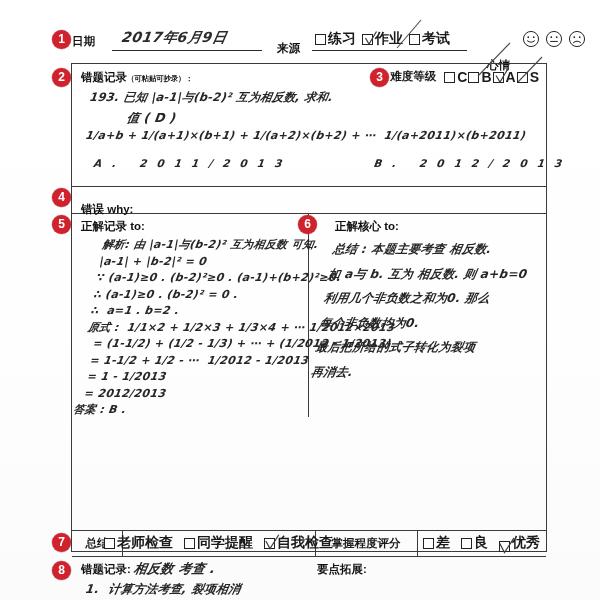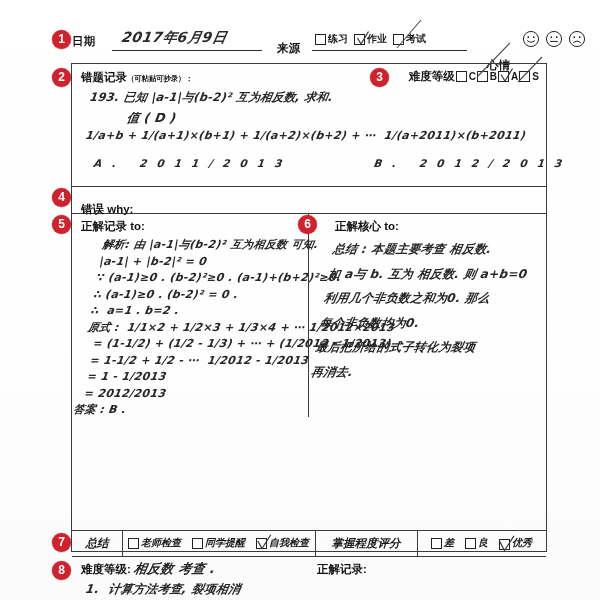--- a/index.html
+++ b/index.html
@@ -96,21 +96,21 @@
   #mood-faces {
     position: absolute;
     left: 450px; top: 2px;
     display: flex; gap: 5px;
   }
 
   .cb {
     display: inline-flex;
     align-items: center;
     gap: 2px;
-    font-size: 10px;
+    font-size: 14px;
     font-weight: bold;
     white-space: nowrap;
   }
   .cb .box {
     display: inline-block;
     width: 9px; height: 9px;
     border: 1.1px solid #222;
     background: #fff;
     position: relative;
     flex: none;
@@ -159,21 +159,21 @@
     font-size: 7.5px;
     font-weight: bold;
     letter-spacing: -.2px;
   }
 
   
   #sec2-title { left: 9px; top: 6px; }
   #diff-badge-row {
     position: absolute;
     right: 7px; top: 5px;
-    display: flex; align-items: center; gap: 1px;
+    display: flex; gap: 8px;
   }
   #diff-label { font-size: 11.5px; font-weight: bold; }
   .cbs { display: flex; gap: 1px; }
 
   
   .hwblock {
     position: absolute;
     font-family: "DejaVu Sans", sans-serif;
     color: #262626;
     font-style: italic;
@@ -197,21 +197,21 @@
   #sec6-title { left: 27px; top: 6px; }
   #sec5-hw { left: 16px; top: 24px; font-size: 11px; }
   #sec6-hw { left: 14px; top: 24px; font-size: 12px; line-height: 2.05; }
 
   
   .r7cell {
     position: absolute;
     top: 0; bottom: 0;
     display: flex; align-items: center;
     justify-content: center;
-    font-size: 11.5px; font-weight: bold; font-style: italic;
+    font-size: 11.5px; font-weight: bold;
   }
   .r7opts { display: flex; align-items: center; gap: 11px; }
 
   
   #sec8-title { left: 9px; top: 6px; }
   #sec8-hw { left: 62px; top: 3px; font-size: 13px; }
   #sec8-hw2 { left: 14px; top: 24px; font-size: 12px; }
   #sec8r-title { left: 9px; top: 6px; }
 
   
@@ -424,27 +424,27 @@
             <svg class="tick" style="left:-1px; top:-5px; width:16px; height:18px;" viewBox="0 0 16 18">
               <path d="M0.8 6.5 L5.5 15.5 L15 0.8" fill="none" stroke="#3a3a3a" stroke-width="1.2"></path>
             </svg>
           </span>
           <span>优秀</span>
         </span>
       </div>
     </div>
 
     <div style="position:absolute; left:0; top:492px; width:236px; bottom:0;">
-      <div class="cell-title" id="sec8-title">难度等级:</div>
+      <div class="cell-title" id="sec8-title">错题记录:</div>
       <div class="hwblock" id="sec8-hw">相反数 考查 .</div>
       <div class="hwblock" id="sec8-hw2">1.  计算方法考查, 裂项相消</div>
     </div>
 
     <div style="position:absolute; left:236px; top:492px; right:0; bottom:0;">
-      <div class="cell-title" id="sec8r-title">正解记录:</div>
+      <div class="cell-title" id="sec8r-title">要点拓展:</div>
     </div>
   </div>
 
   <div class="badge" style="left:52px; top:68px;">2</div>
   <div class="badge" style="left:370px; top:68px;">3</div>
   <div class="badge" style="left:52px; top:188px;">4</div>
   <div class="badge" style="left:52px; top:215px;">5</div>
   <div class="badge" style="left:298px; top:215px;">6</div>
   <div class="badge" style="left:52px; top:533px;">7</div>
   <div class="badge" style="left:52px; top:561px;">8</div>

